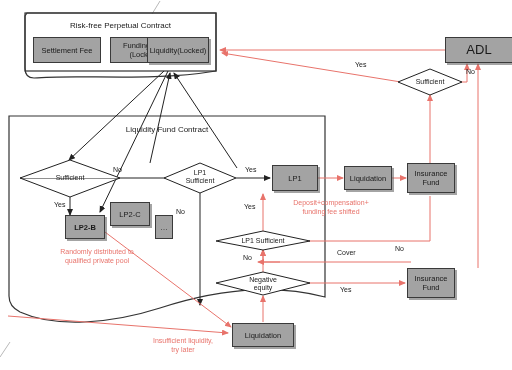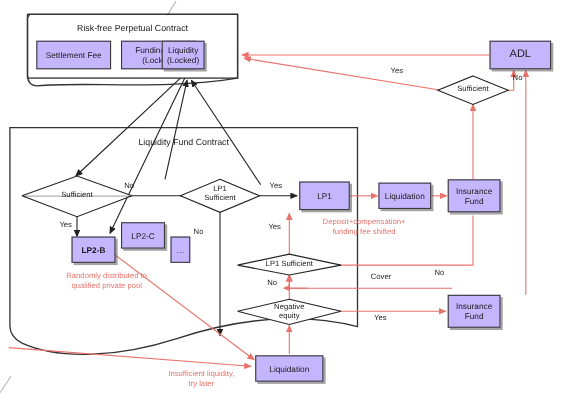--- a/index.html
+++ b/index.html
@@ -2,21 +2,21 @@
 <html><head>
 <meta charset="utf-8">
 <style>
   html,body{margin:0;padding:0;background:#ffffff;}
   body{width:512px;height:370px;position:relative;overflow:hidden;
        font-family:"Liberation Sans","DejaVu Sans",sans-serif;}
   #stage{position:absolute;left:0;top:0;width:512px;height:370px;}
   svg{position:absolute;left:0;top:0;width:512px;height:370px;overflow:visible;}
   .lbl{position:absolute;display:flex;align-items:center;justify-content:center;
        text-align:center;line-height:1.15;color:#1a1a1a;pointer-events:none;}
-  .node-box{position:absolute;background:#c4b5fd;border:1px solid #3a3a3a;
+  .node-box{position:absolute;background:#a3a3a3;border:1px solid #3a3a3a;
             box-sizing:border-box;display:flex;align-items:center;justify-content:center;
             text-align:center;color:#1a1a1a;line-height:1.2;}
   .shadow{box-shadow:2px 2px 0 rgba(90,90,90,.55);}
   .diamond-txt{position:absolute;display:flex;align-items:center;justify-content:center;
                text-align:center;color:#1a1a1a;line-height:1.1;}
   .edge-lbl{position:absolute;color:#1a1a1a;white-space:nowrap;}
   .red-note{position:absolute;color:#e8736b;text-align:center;line-height:1.3;white-space:pre-line;}
 </style>
 </head>
 <body>
@@ -95,26 +95,26 @@
   <div class="lbl" style="left:25px;top:20px;width:191px;height:12px;font-size:8px;">Risk-free Perpetual Contract</div>
   <div class="lbl" style="left:9px;top:124px;width:316px;height:12px;font-size:8px;">Liquidity Fund Contract</div>
 
   <div class="node-box" style="left:33px;top:37px;width:68px;height:26px;font-size:7.5px;">Settlement Fee</div>
 
   <div class="node-box" style="left:110px;top:37px;width:68px;height:26px;font-size:7.5px;flex-direction:column;">
     <span>Funding Fee</span>
     <span>(Locked)</span>
   </div>
 
-  <div class="node-box shadow" style="left:147px;top:37px;width:39px;height:26px;font-size:7.5px;flex-direction:column;left:147px;">
+  <div class="node-box shadow" style="left:147px;top:37px;width:62px;height:26px;font-size:7.5px;flex-direction:row;left:147px;">
     <span>Liquidity</span>
     <span>(Locked)</span>
   </div>
 
-  <div class="node-box shadow" style="left:445px;top:37px;width:56px;height:26px;font-size:10px;">ADL</div>
+  <div class="node-box shadow" style="left:445px;top:37px;width:68px;height:26px;font-size:13px;">ADL</div>
 
   <div class="diamond-txt" style="left:400px;top:76px;width:60px;height:12px;font-size:7px;">Sufficient</div>
 
   <div class="diamond-txt" style="left:40px;top:172px;width:60px;height:12px;font-size:7px;">Sufficient</div>
 
   <div class="diamond-txt" style="left:170px;top:164px;width:60px;height:26px;font-size:7px;flex-direction:column;">
     <span>LP1</span>
     <span>Sufficient</span>
   </div>
 

